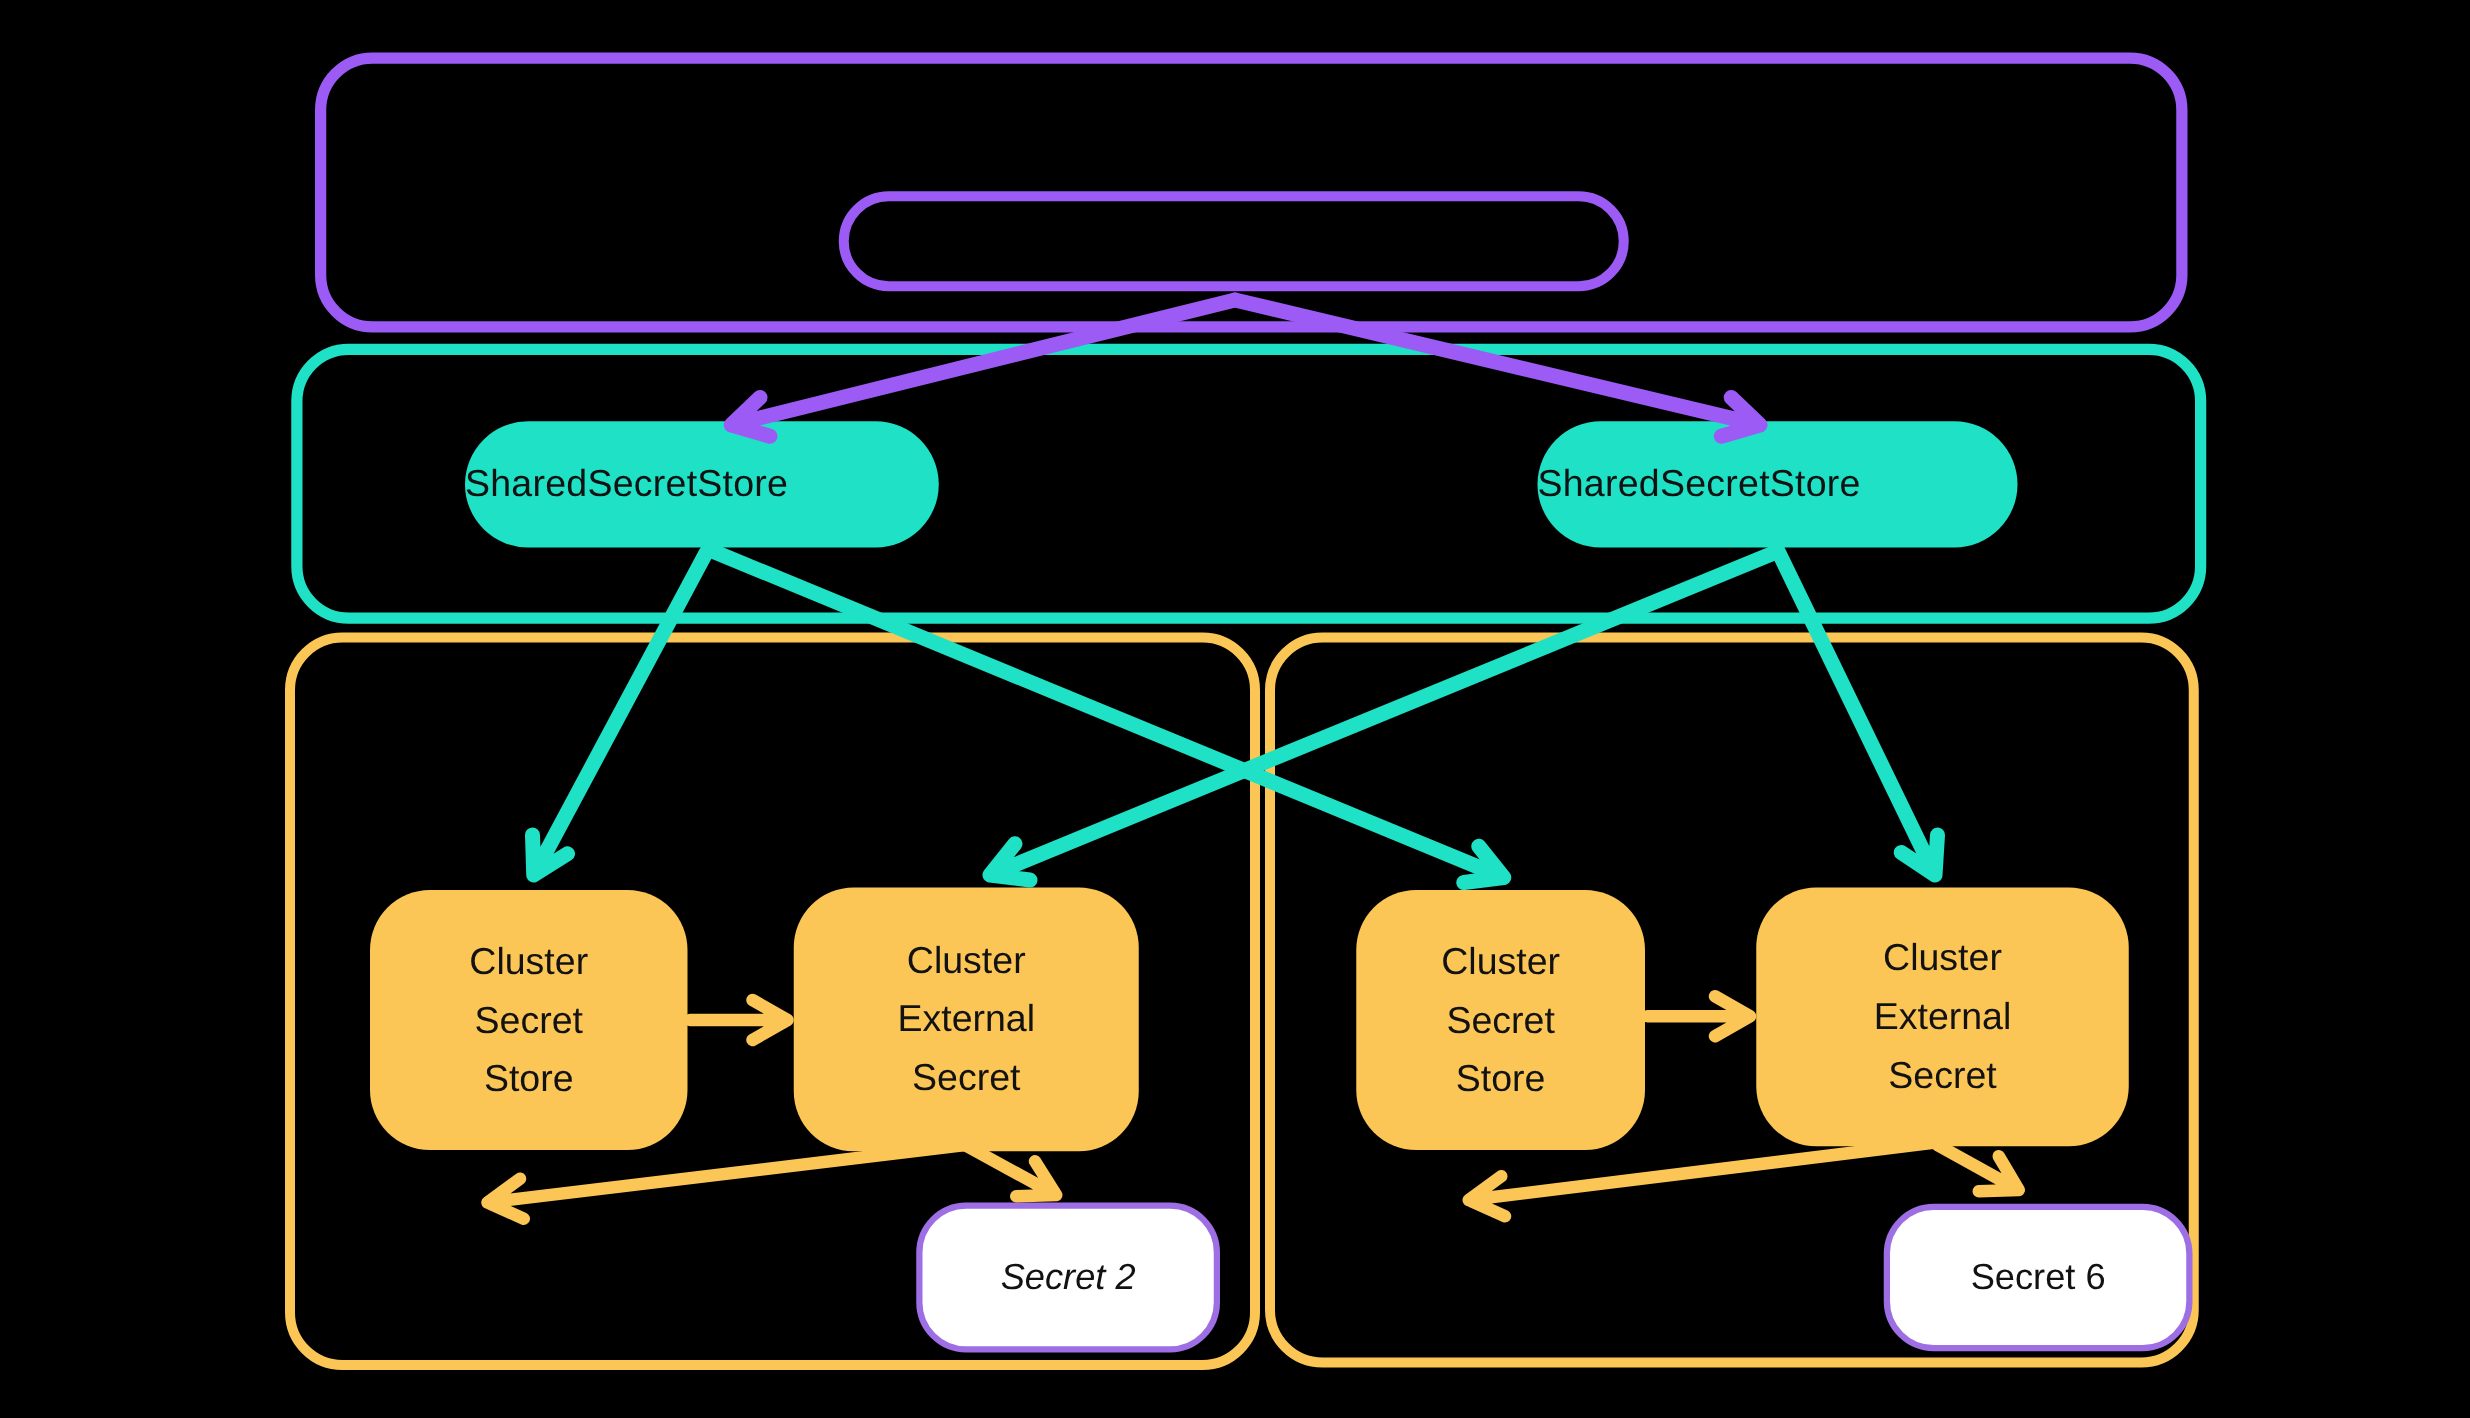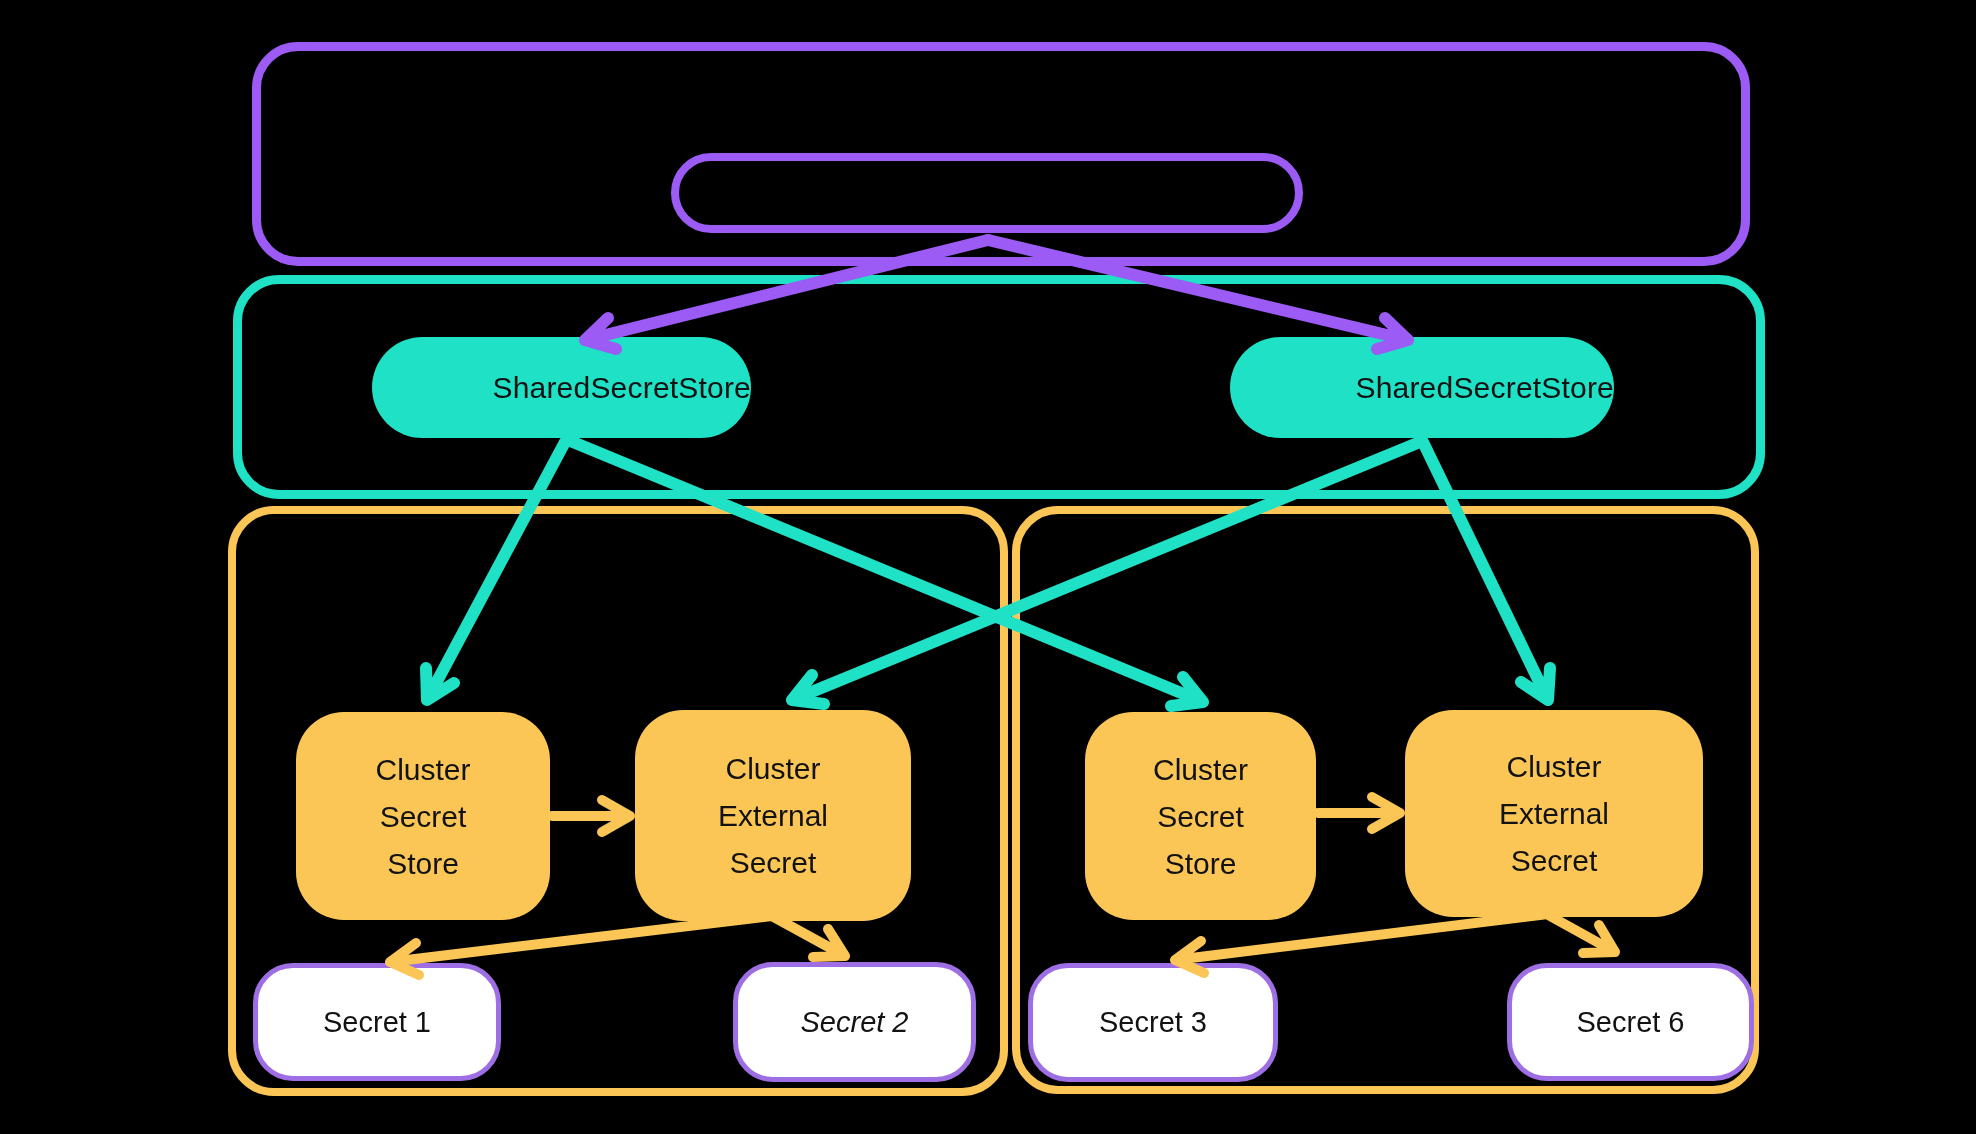--- a/index.html
+++ b/index.html
@@ -21,21 +21,21 @@
   .yellow-outline{border-color:var(--yellow);}
 
   #outer-purple{left:252px;top:42px;width:1498px;height:224px;border-width:9px;border-radius:46px;}
   #inner-pill{left:671px;top:153px;width:632px;height:80px;border-width:8px;border-radius:48px;}
   #teal-container{left:233px;top:275px;width:1532px;height:224px;border-width:9px;border-radius:46px;}
   #cluster-container-left{left:228px;top:506px;width:780px;height:590px;border-width:8px;border-radius:46px;}
   #cluster-container-right{left:1012px;top:506px;width:747px;height:588px;border-width:8px;border-radius:46px;}
 
   .sss-pill{
     position:absolute;height:101px;background:var(--teal);border-radius:51px;
-    display:flex;align-items:center;justify-content:flex-end;
+    display:flex;align-items:center;justify-content:flex-start;
     color:var(--text);font-size:30px;letter-spacing:0.2px;
   }
   #sss-left{left:372px;top:337px;width:379px;}
   #sss-right{left:1230px;top:337px;width:384px;}
 
   .cluster-box{
     position:absolute;background:var(--yellow);border-radius:48px;
     display:flex;align-items:center;justify-content:center;text-align:center;
     color:var(--text);font-size:30px;line-height:47px;
   }
@@ -88,28 +88,22 @@
     <span class="lbl">Cluster External Secret</span>
   </div>
 
   <div id="css-right" class="cluster-box">
     <span class="lbl">Cluster Secret Store</span>
   </div>
   <div id="ces-right" class="cluster-box wide">
     <span class="lbl">Cluster External Secret</span>
   </div>
 
-  <div id="secret-1" class="secret-box">
-    <span>Secret 1</span>
-  </div>
   <div id="secret-2" class="secret-box">
     <span>Secret 2</span>
-  </div>
-  <div id="secret-3" class="secret-box">
-    <span>Secret 3</span>
   </div>
   <div id="secret-4" class="secret-box">
     <span>Secret 6</span>
   </div>
 
   <svg id="arrow-layer" viewBox="0 0 1976 1134">
 
     <path class="arrow-purple" d="M988,240 L585,340 M608,318 L585,340 L616,349"></path>
     <path class="arrow-purple" d="M988,240 L1408,340 M1377,349 L1408,340 L1385,318"></path>
 

